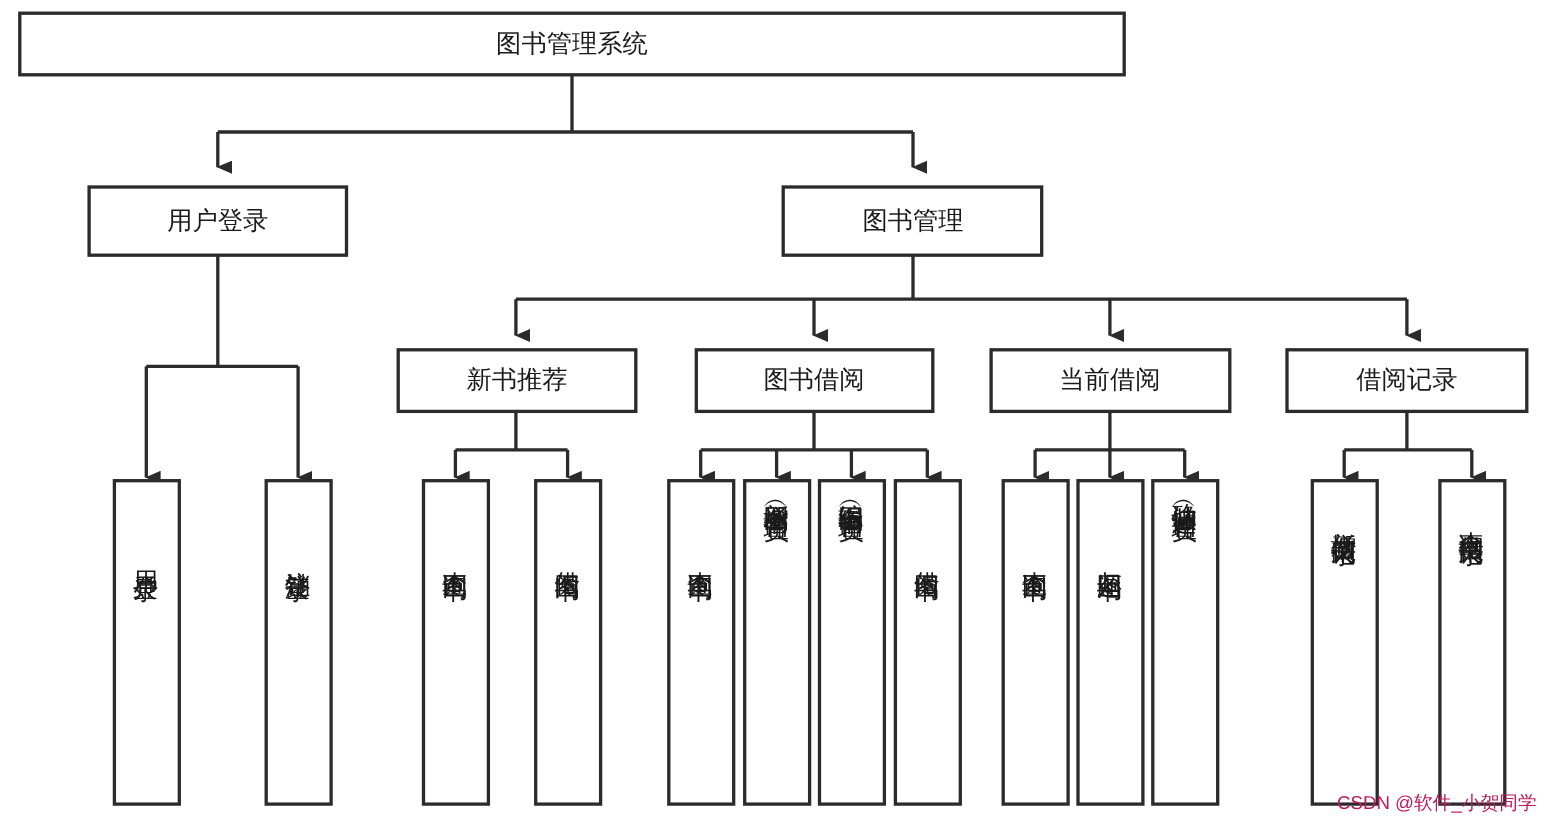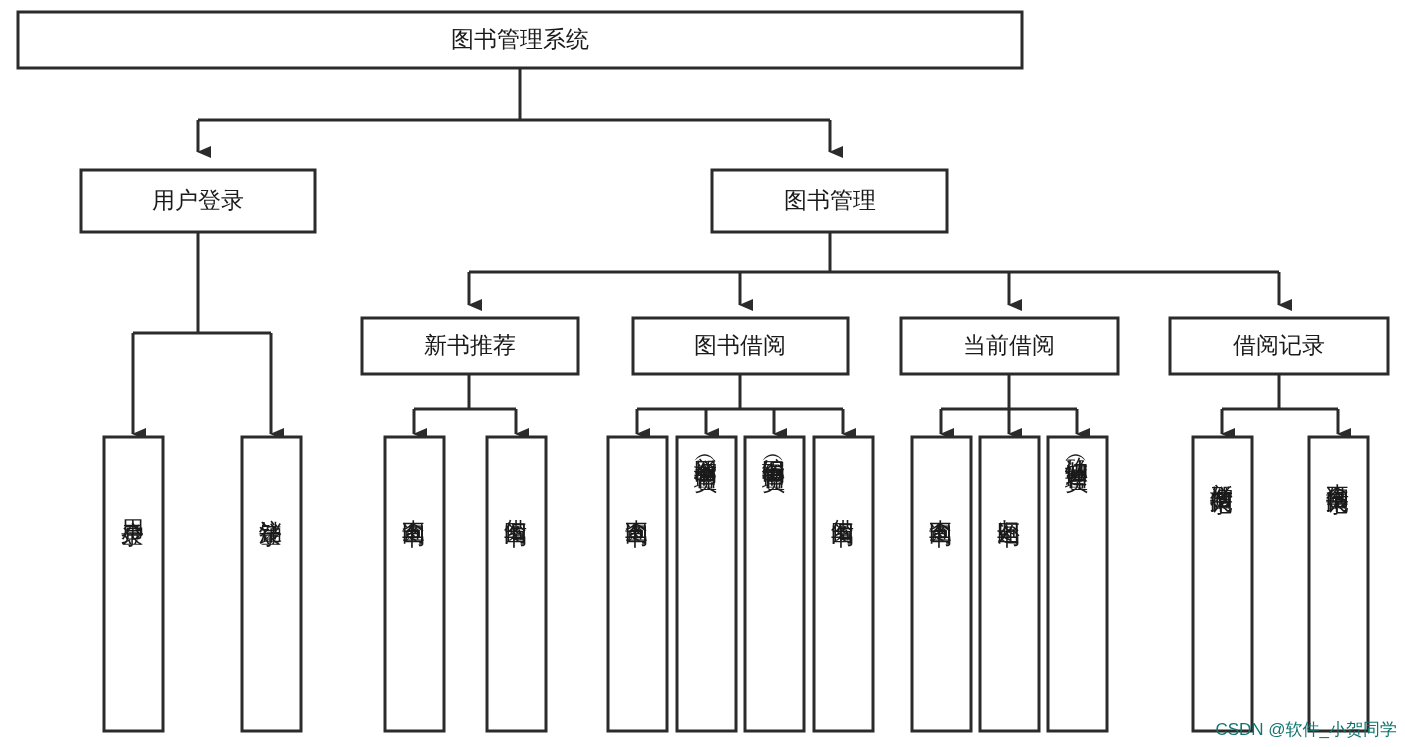--- a/index.html
+++ b/index.html
@@ -56,21 +56,21 @@
   }
   .arrow-head {
     fill: #2b2b2b;
   }
   .watermark {
     position: absolute;
     right: 8px;
     bottom: 6px;
     font-family: "Liberation Sans", "DejaVu Sans", sans-serif;
     font-size: 17px;
-    color: #0f766e;
+    color: #be185d;
     white-space: nowrap;
     user-select: none;
   }
 </style>
 </head>
 <body>
 
 <div id="diagram-root">
 
   <svg id="flow" viewBox="0 0 1405 747" xmlns="http://www.w3.org/2000/svg">

